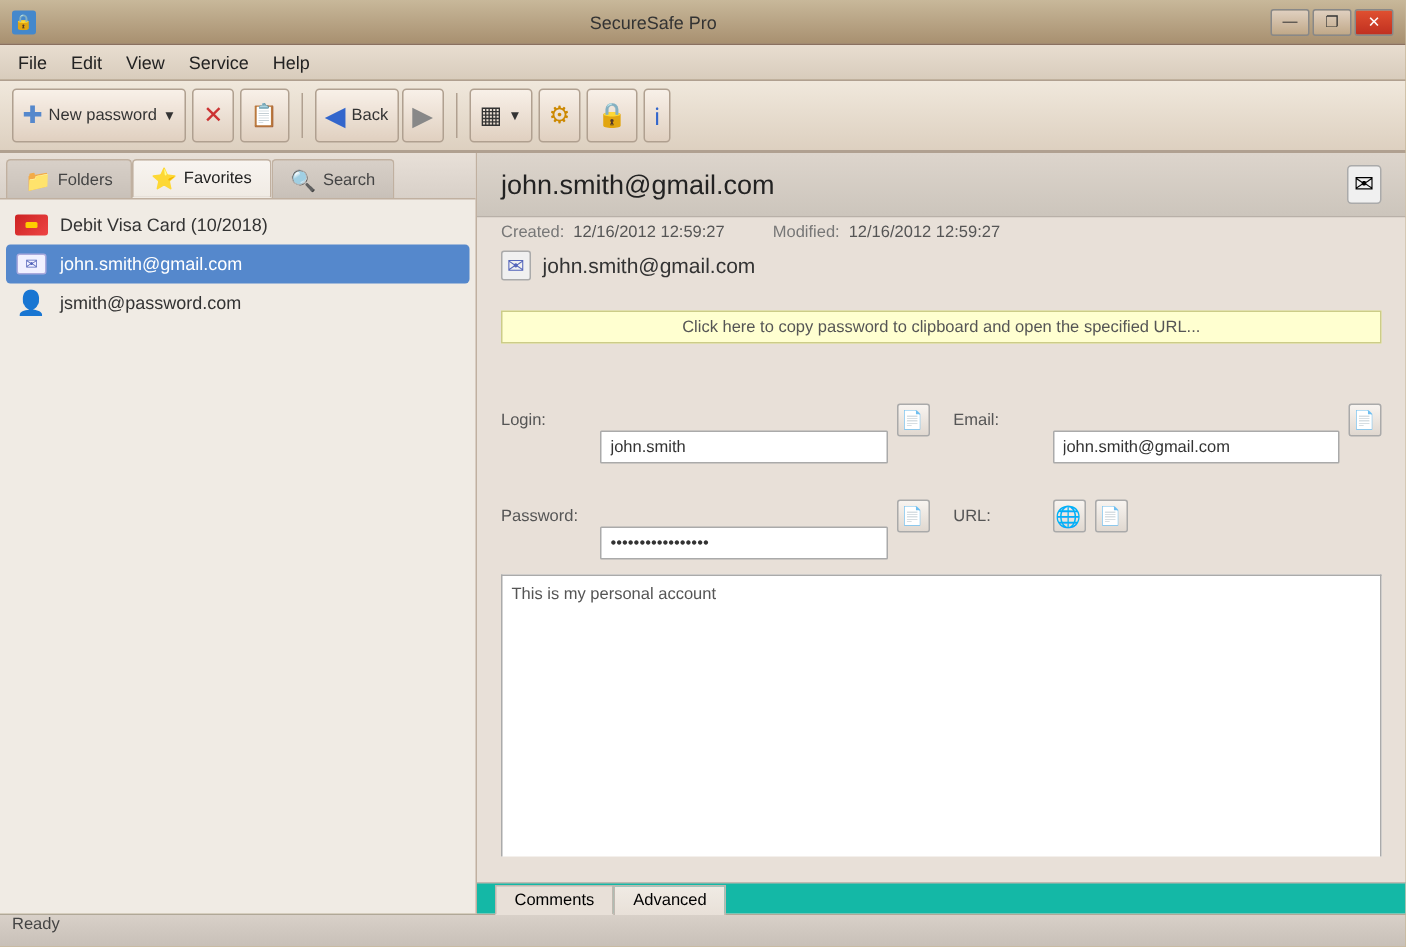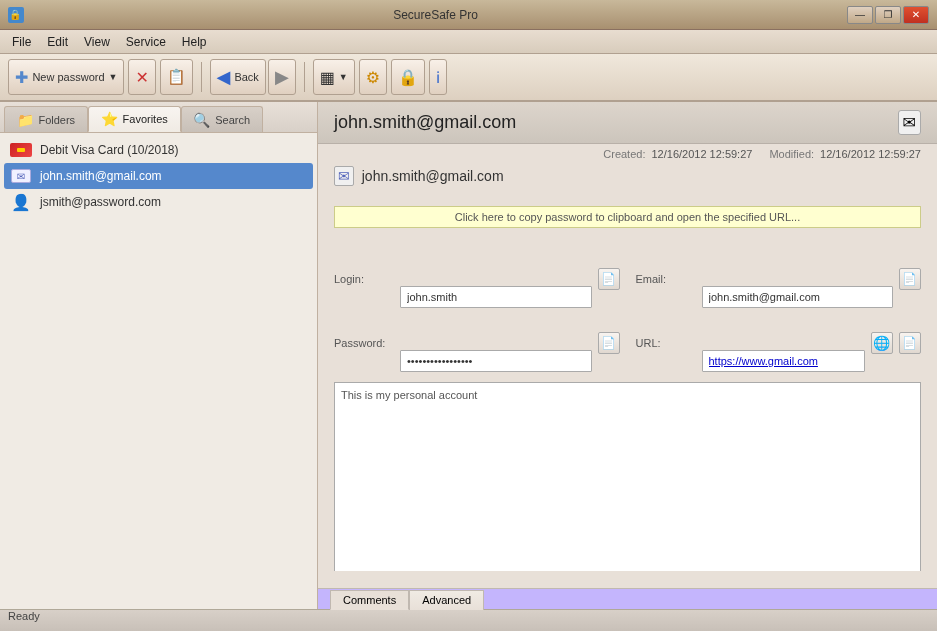--- a/index.html
+++ b/index.html
@@ -141,23 +141,23 @@
       justify-content: space-between;
       border-bottom: 1px solid #b8b0a8;
     }
     #content-title { font-size: 18px; color: #222; font-weight: normal; }
     .email-icon-header { border: 1px solid #aaa; border-radius: 3px; padding: 2px 4px; background: #f0f0f0; font-size: 16px; }
 
     #content-body { flex: 1; padding: 0; display: flex; flex-direction: column; background: #e8e0d8; }
 
     .info-row {
       display: flex;
-      justify-content: flex-end;
+      justify-content: flex-start;
       padding: 4px 16px 2px;
-      gap: 17px;
+      gap: 32px;
       font-size: 11px;
       color: #555;
     }
     .info-item { display: flex; gap: 6px; }
     .info-label { color: #777; }
 
     .entry-header {
       display: flex;
       align-items: center;
       padding: 4px 16px;
@@ -225,21 +225,21 @@
       padding: 6px;
       font-size: 11px;
       color: #555;
       overflow-y: auto;
       border-bottom: none;
     }
 
     #tabs-bottom {
       display: flex;
       padding: 0 12px;
-      background: #c4b5fd;
+      background: #14b8a6;
       border-top: 1px solid #c0b8b0;
     }
     .bottom-tab {
       padding: 3px 12px;
       border: 1px solid #c0b8b0;
       border-bottom: none;
       background: linear-gradient(to bottom, #f0ebe4, #e8e0d8);
       font-size: 11px;
       cursor: pointer;
       position: relative;
@@ -406,21 +406,20 @@
         </div>
 
         <div class="field-row">
           <span class="field-label">Password:</span>
           <input type="password" class="field-input" value="password123456789" readonly="" style="">
           <button class="copy-btn" title="Copy">📄</button>
         </div>
 
         <div class="field-row">
           <span class="field-label">URL:</span>
-          <input type="text" class="field-input" readonly="" style="color: rgb(0, 0, 204); text-decoration: underline;" value="https://www.gmail.com">
           <button class="browse-btn" title="Browse">🌐</button>
           <button class="copy-btn" title="Copy">📄</button>
         </div>
       </div>
 
       <div id="comments-area">
         <span>This is my personal account</span>
       </div>
 
       <div id="tabs-bottom">

